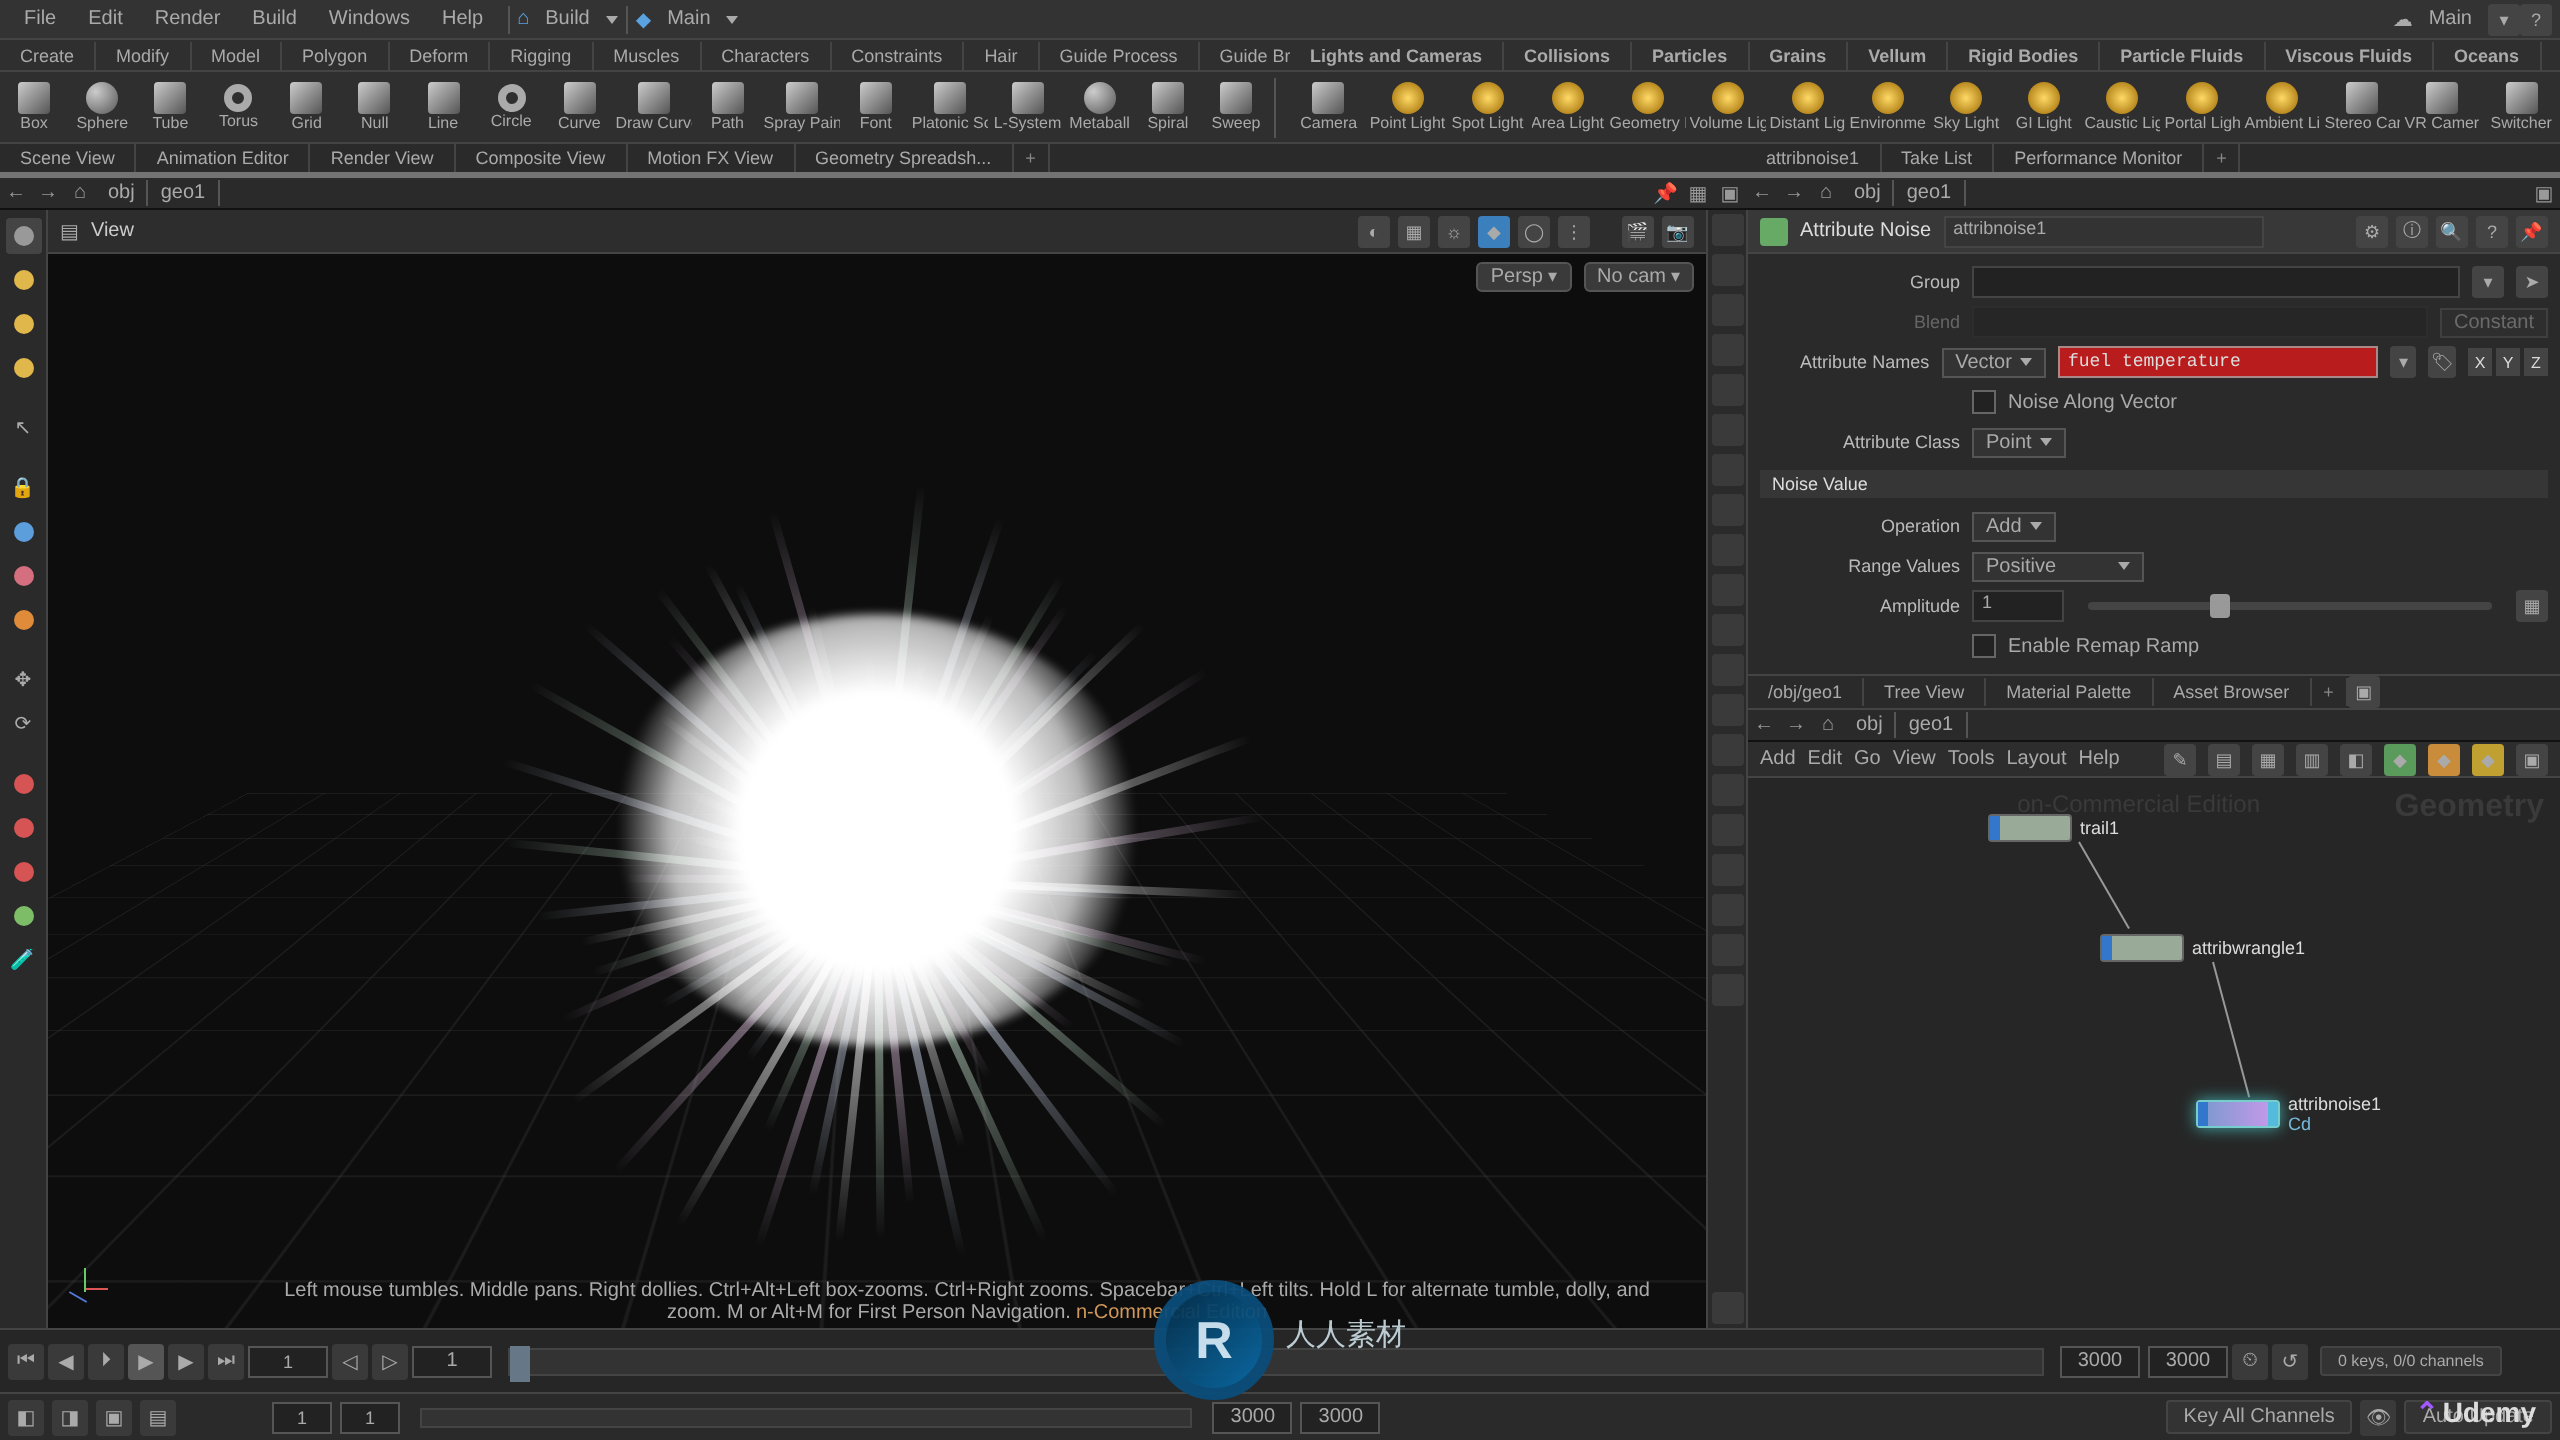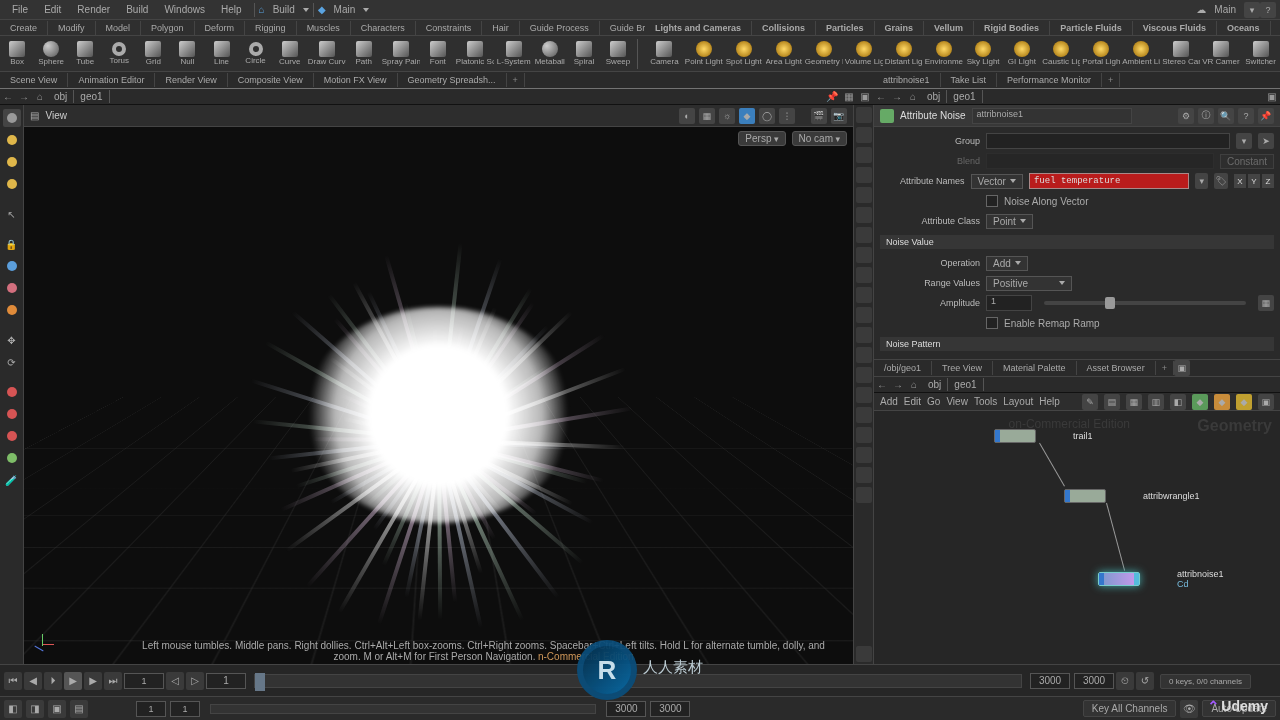--- a/index.html
+++ b/index.html
@@ -20,21 +20,21 @@
   .tool { width: 40px; display: flex; flex-direction: column; align-items: center; justify-content: center; padding: 2px 2px; }
   .tool-icon { width: 16px; height: 16px; background: #888; border-radius: 2px; margin-bottom: 1px; display: flex; align-items: center; justify-content: center; }
   .tool-icon.sphere { border-radius: 50%; background: radial-gradient(circle at 30% 30%, #ccc, #555); }
   .tool-icon.box { background: linear-gradient(135deg,#ccc,#555); }
   .tool-icon.light { background: radial-gradient(circle, #ffd966, #996600); border-radius: 50%; }
   .tool-icon.torus { border-radius: 50%; border: 4px solid #aaa; background: transparent; width: 14px; height: 14px; }
   .tool-name { font-size: 8px; line-height: 8px; text-align: center; white-space: nowrap; overflow: hidden; max-width: 38px; }
   .shelf-divider { width: 6px; height: 30px; border-left: 1px solid #555; margin: 0 2px; }
 
   
-  .pane-tabs { height: 17px; background: #2a2a2a; border-bottom: 1px solid #737373; display: flex; align-items: center; }
+  .pane-tabs { height: 17px; background: #2a2a2a; border-bottom: 3px solid #737373; display: flex; align-items: center; }
   .pane-tab { padding: 2px 10px; border-right: 1px solid #444; font-size: 9px; }
   .pane-tab.plus { padding: 2px 6px; color: #888; }
 
   
   .path-row { height: 16px; background: #2a2a2a; border-bottom: 1px solid #111; display: flex; align-items: center; }
   .path-btn { width: 16px; height: 14px; display: flex; align-items: center; justify-content:center; color: #999; }
   .path-chunk { padding: 1px 6px; border-right: 1px solid #555; }
 
   
   .main { display: flex; height: calc(720px - 20px - 16px - 36px - 17px - 16px - 32px - 24px); }
@@ -103,21 +103,21 @@
   .netarea { flex:1; display:flex; flex-direction:column; border-top:1px solid #444; min-height:230px;}
   .net-tabs { height:17px; background:#2a2a2a; display:flex; align-items:center; border-bottom:1px solid #444;}
   .net-canvas { flex:1; background:#262626; position:relative; overflow:hidden;}
   .watermark { position:absolute; right:8px; top:6px; font-size:16px; color:#3a3a3a; font-weight:bold;}
   .watermark2 { position:absolute; right:150px; top:6px; font-size:12px; color:#3a3a3a;}
   .node { position:absolute; display:flex; align-items:center; gap:4px;}
   .nodebox{ width:42px; height:14px; background:#9a9; border:1px solid #666; border-radius:2px; position:relative;}
   .nodebox.sel{ box-shadow:0 0 8px #4aa; border-color:#7cc;}
   .nodebox .flag{position:absolute; top:0; width:5px; height:100%;}
   .flag.l{left:0;background:#37c;} .flag.r{right:0;background:#c66;}
-  .nlabel{ font-size:9px; color:#ddd;margin-left:33px; }
+  .nlabel{ font-size:9px; color:#ddd; }
   .wire{ position:absolute; width:1px; background:#999;}
   .net-toolbar{ height:18px; background:#2d2d2d; display:flex; align-items:center; gap:6px; padding:0 6px; border-bottom:1px solid #444;}
   .net-toolbar .spacer{flex:1;}
 
   
   .timeline { height: 32px; background:#262626; border-top:1px solid #444; display:flex; align-items:center; padding:0 4px; gap:2px;}
   .tl-btn { width:18px; height:18px; background:#3a3a3a; display:flex;align-items:center;justify-content:center; border-radius:2px;}
   .tl-input{ width:40px; height:16px; background:#222; border:1px solid #555; text-align:center; font-size:9px;}
   .tl-track { flex:1; height:14px; background:#333; margin:0 6px; position:relative; border:1px solid #444;}
   .tl-marker { position:absolute; left:0; top:-2px; width:10px; height:18px; background:#678; }
@@ -630,21 +630,20 @@
             <div class="thumb" style="left:30%;"></div>
           </div>
         <span class="mini-btn">▦</span>
       </div>
       <div class="param-row">
         <span class="plabel"></span>
         <span class="chk"></span>
         <span>Enable Remap Ramp</span>
       </div>
 
-      <div class="section">Noise Pattern</div>
     </div>
 
     <div class="netarea">
       <div class="net-tabs">
         <span class="pane-tab">/obj/geo1</span>
         <span class="pane-tab">Tree View</span>
         <span class="pane-tab">Material Palette</span>
         <span class="pane-tab">Asset Browser</span>
         <span class="pane-tab plus">+</span>
         <div class="spacer"></div>
@@ -682,21 +681,21 @@
 
         <div class="wire" style="left:165px; top:32px; height:50px; transform:rotate(-30deg); transform-origin:top;"></div>
         <div class="wire" style="left:232px; top:92px; height:70px; transform:rotate(-15deg); transform-origin:top;"></div>
 
         <div class="node" style="left:120px; top:18px;">
           <div class="nodebox">
               <div class="flag l"></div>
             </div>
             <span class="nlabel">trail1</span>
         </div>
-        <div class="node" style="left:190px; top:78px;">
+        <div class="node" style="left:176px; top:78px;">
           <div class="nodebox">
               <div class="flag l"></div>
             </div>
             <span class="nlabel">attribwrangle1</span>
         </div>
         <div class="node" style="left:224px; top:158px;">
           <div class="nodebox sel" style="background:linear-gradient(90deg,#79c,#c9e);">
               <div class="flag l"></div>
               <div class="flag r" style="background:#5bd;"></div>
             </div>

